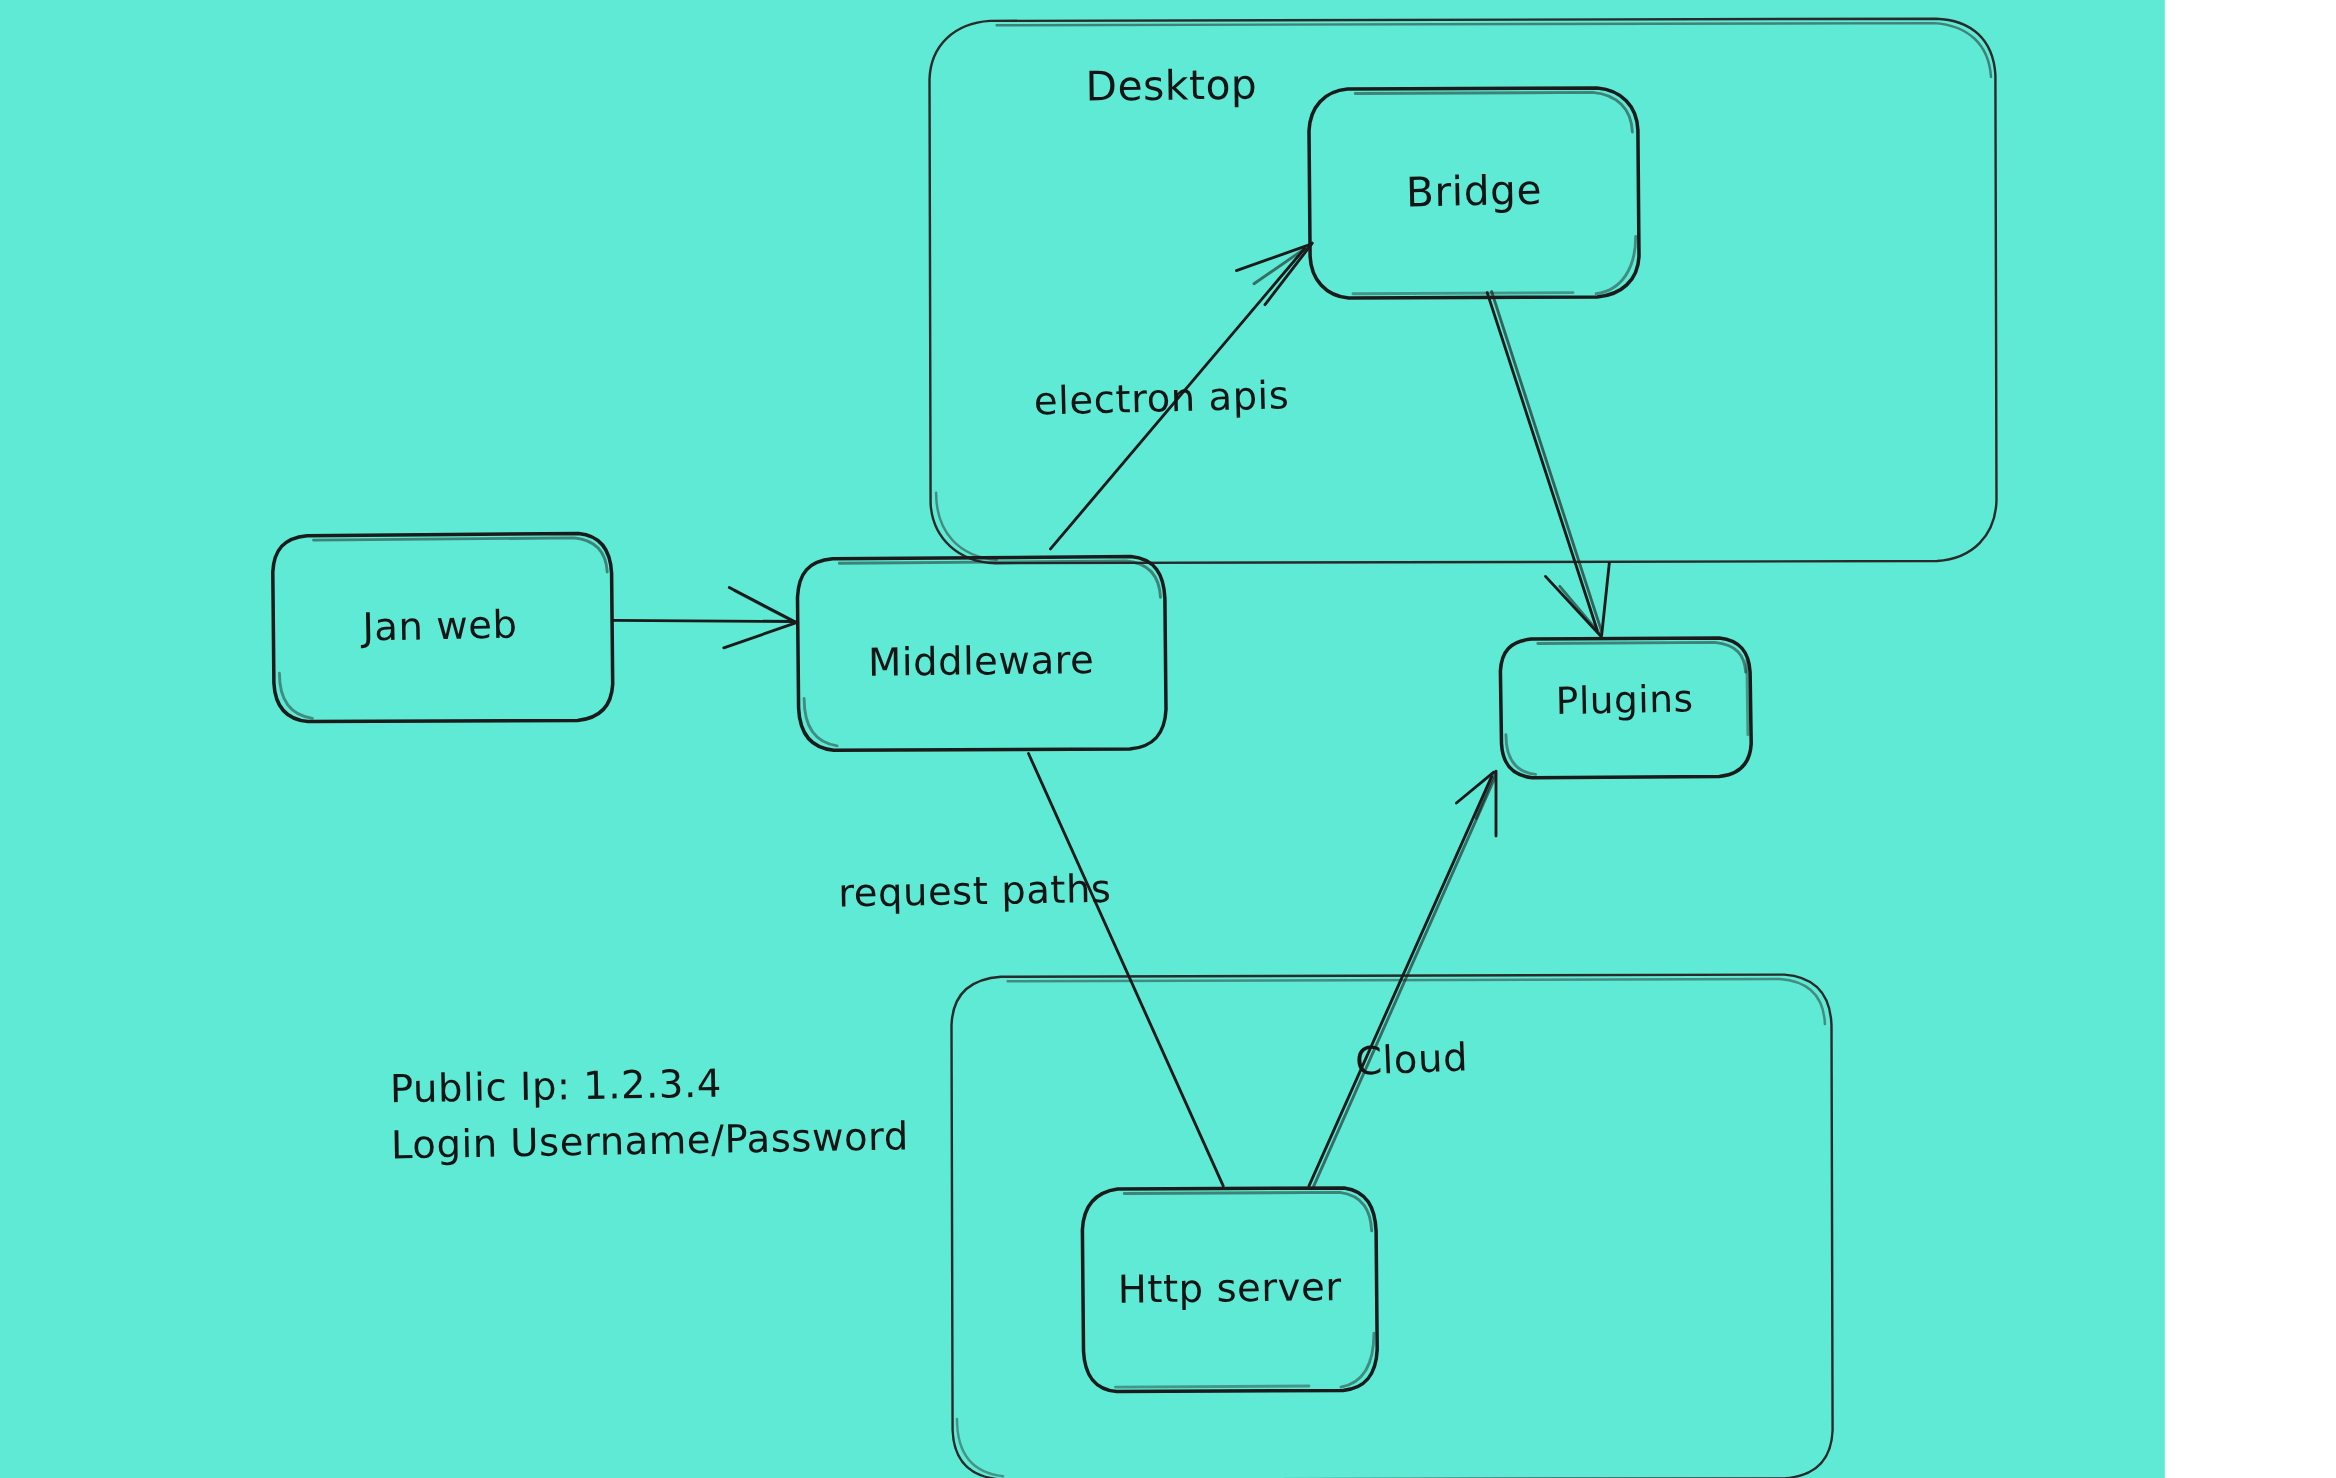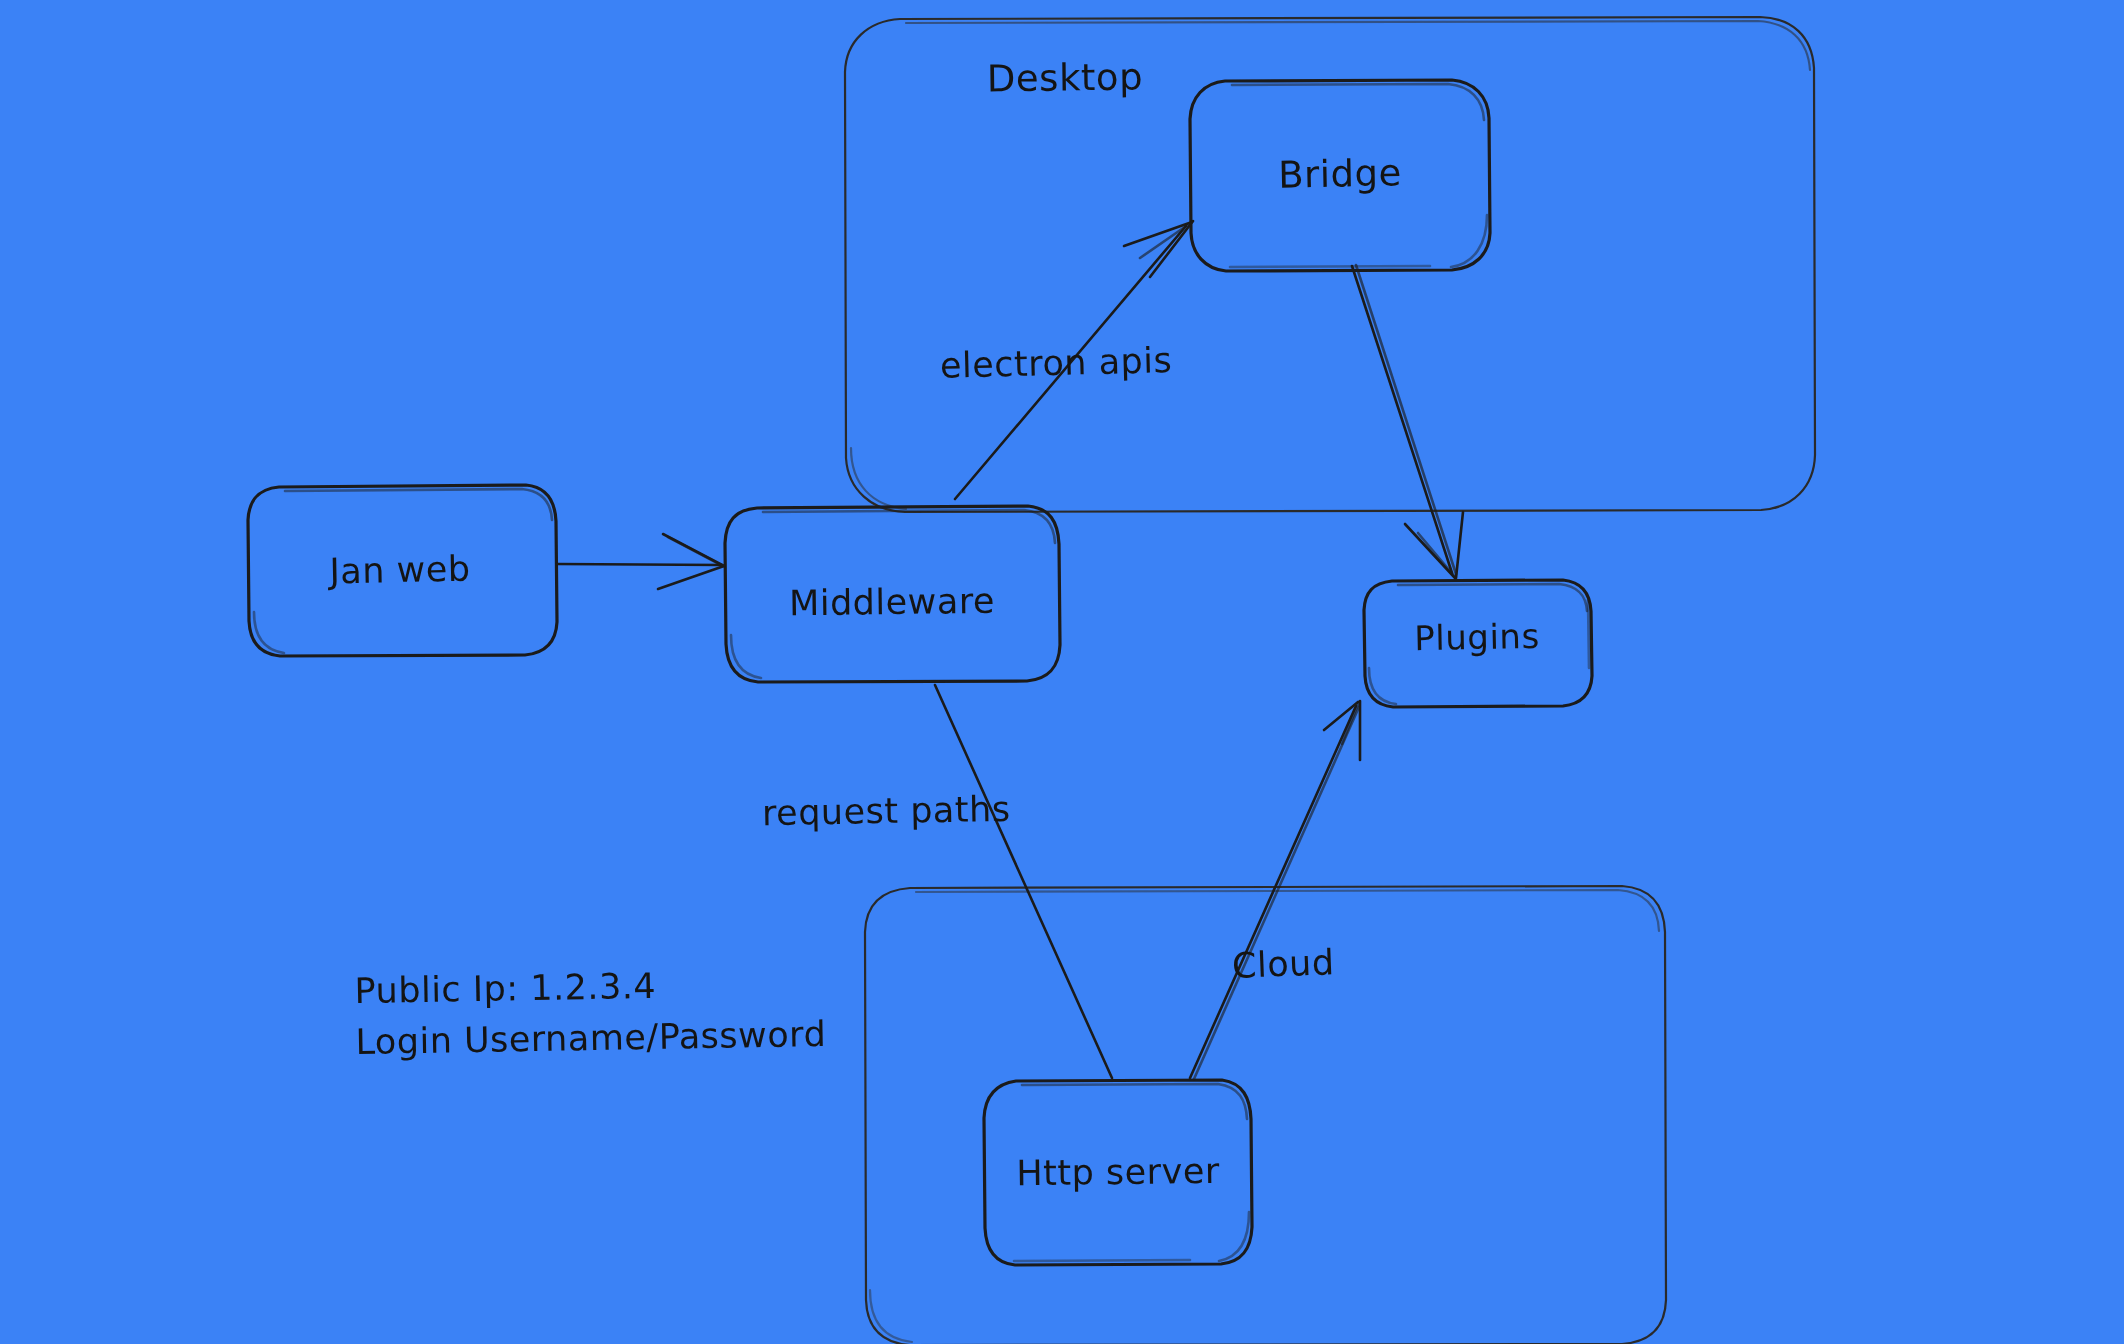--- a/index.html
+++ b/index.html
@@ -3,23 +3,23 @@
 <meta charset="utf-8">
 <title>Architecture Diagram</title>
 <style>
   html, body {
     margin: 0;
     padding: 0;
     background: #ffffff;
   }
   #canvas {
     position: relative;
-    width: 2124px;
+    width: 1968px;
     height: 1344px;
-    background: #3b82f6;
+    background: #5eead4;
     overflow: hidden;
     font-family: "DejaVu Sans", sans-serif;
     text-decoration: underline;
   }
   #diagram-svg {
     position: absolute;
     top: 0;
     left: 0;
     width: 2124px;
     height: 1344px;

